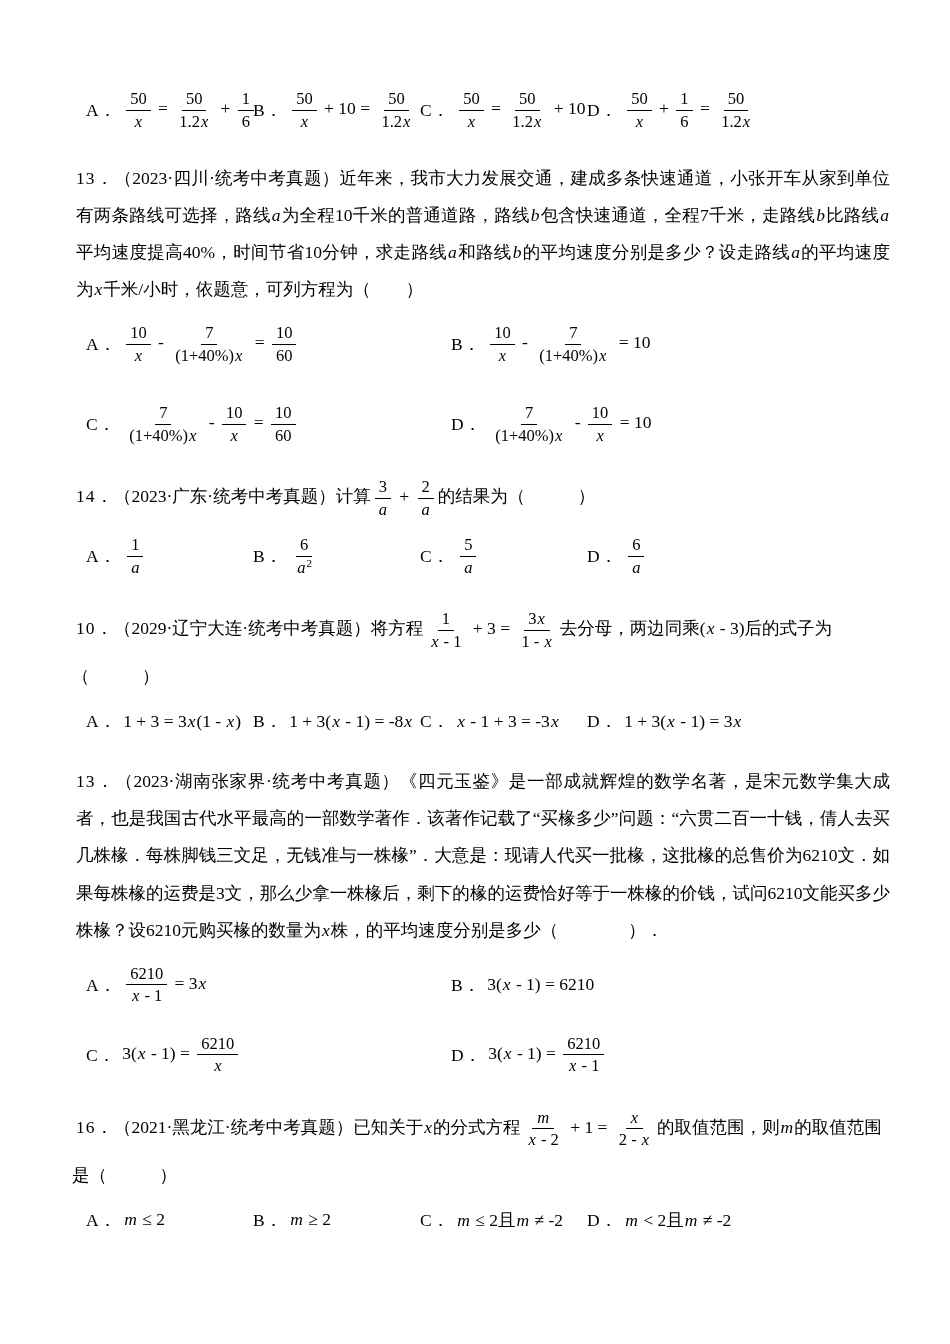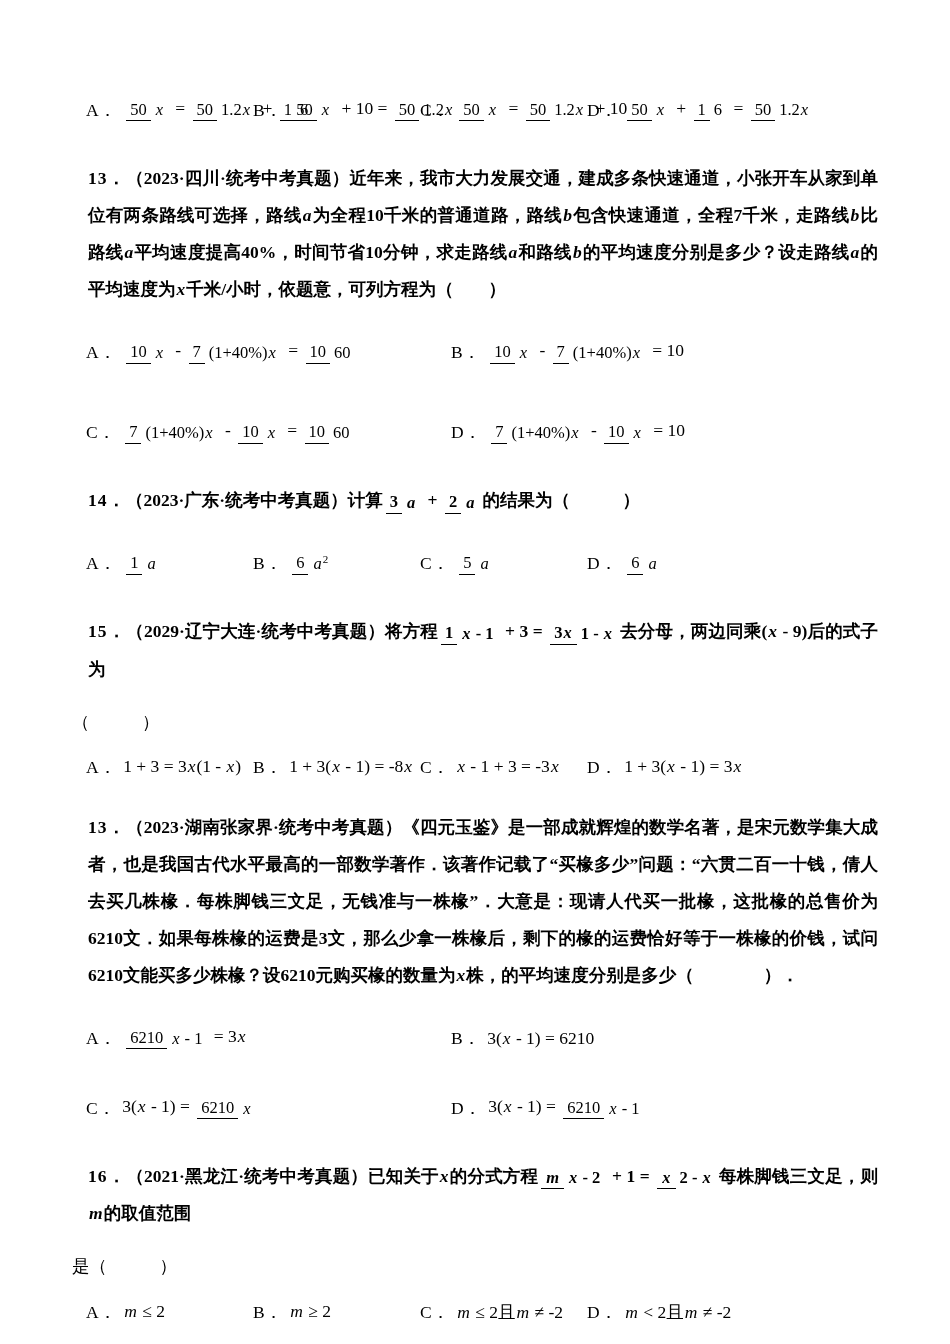--- a/index.html
+++ b/index.html
@@ -8,25 +8,24 @@
     width:950px; height:1344px;
     box-sizing:border-box;
     background:#fff;
     color:#000;
     font-family:"Liberation Serif","DejaVu Serif",serif;
     padding:76px 56px 0 72px;
     overflow:hidden;
   }
   .question { margin:0 0 22px 0; }
   .stem {
-    margin:16px;
+    margin:4px;
     font-size:17.5px;
     line-height:2.12;
     text-align:justify;
-    font-weight:bold;
   }
   .cont-line { margin:0; font-size:17.5px; line-height:2.12; }
   .qnum { letter-spacing:1px; }
   .opts4 {
     display:grid;
     grid-template-columns:repeat(4,167px);
     align-items:center;
     margin:6px 0 0 14px;
   }
   .opts2 {
@@ -42,21 +41,21 @@
     font-size:17.5px;
     white-space:nowrap;
     min-height:56px;
   }
   .opt-short { min-height:40px; }
   .olabel { margin-right:7px; }
   .mi { font-style:italic; padding:0 1px; }
   .mt {}
   .frac {
     display:inline-flex;
-    flex-direction:row;
+    flex-direction:column;
     align-items:center;
     vertical-align:middle;
     margin:2px 3px;
     font-size:16.5px;
     line-height:1.3;
   }
   .frac > .num { border-bottom:1px solid #000; padding:0 4px; text-align:center; }
   .frac > .den { padding:0 4px; text-align:center; }
   sup.msup { font-size:11px; line-height:0; }
 </style>
@@ -202,27 +201,27 @@
           <span class="olabel">D．</span>
           <span><span class="frac">
               <span class="num"><span class="mt">6</span></span>
               <span class="den"><span class="mi">a</span></span>
             </span></span>
         </div>
     </div>
   </div>
 
   <div class="question">
-    <p class="stem"><span class="qnum">15．</span><span><span class="mt">（2029·辽宁大连·统考中考真题）将方程</span><span class="frac">
+    <p class="stem"><span class="qnum">10．</span><span><span class="mt">（2029·辽宁大连·统考中考真题）将方程</span><span class="frac">
             <span class="num"><span class="mt">1</span></span>
             <span class="den"><span class="mi">x</span><span class="mt"> - 1</span></span>
           </span><span class="mt"> + 3 = </span><span class="frac">
             <span class="num"><span class="mt">3</span><span class="mi">x</span></span>
             <span class="den"><span class="mt">1 - </span><span class="mi">x</span></span>
-          </span><span class="mt">去分母，两边同乘(</span><span class="mi">x</span><span class="mt"> - 9)后的式子为</span></span></p>
+          </span><span class="mt">去分母，两边同乘(</span><span class="mi">x</span><span class="mt"> - 3)后的式子为</span></span></p>
     <p class="cont-line">（　　　）</p>
     <div class="opts4">
       <div class="opt opt-short">
           <span class="olabel">A．</span>
           <span><span class="mt">1 + 3 = 3</span><span class="mi">x</span><span class="mt">(1 - </span><span class="mi">x</span><span class="mt">)</span></span>
         </div>
       <div class="opt opt-short">
           <span class="olabel">B．</span>
           <span><span class="mt">1 + 3(</span><span class="mi">x</span><span class="mt"> - 1) = -8</span><span class="mi">x</span></span>
         </div>
@@ -268,21 +267,21 @@
     </div>
   </div>
 
   <div class="question">
     <p class="stem"><span class="qnum">16．</span><span><span class="mt">（2021·黑龙江·统考中考真题）已知关于</span><span class="mi">x</span><span class="mt">的分式方程</span><span class="frac">
             <span class="num"><span class="mi">m</span></span>
             <span class="den"><span class="mi">x</span><span class="mt"> - 2</span></span>
           </span><span class="mt"> + 1 = </span><span class="frac">
             <span class="num"><span class="mi">x</span></span>
             <span class="den"><span class="mt">2 - </span><span class="mi">x</span></span>
-          </span><span class="mt">每株脚钱三文足，则</span><span class="mi">m</span><span class="mt">的取值范围</span></span></p>
+          </span><span class="mt">的取值范围，则</span><span class="mi">m</span><span class="mt">的取值范围</span></span></p>
     <p class="cont-line">是（　　　）</p>
     <div class="opts4">
       <div class="opt opt-short">
           <span class="olabel">A．</span>
           <span><span class="mi">m</span><span class="mt"> ≤ 2</span></span>
         </div>
       <div class="opt opt-short">
           <span class="olabel">B．</span>
           <span><span class="mi">m</span><span class="mt"> ≥ 2</span></span>
         </div>

